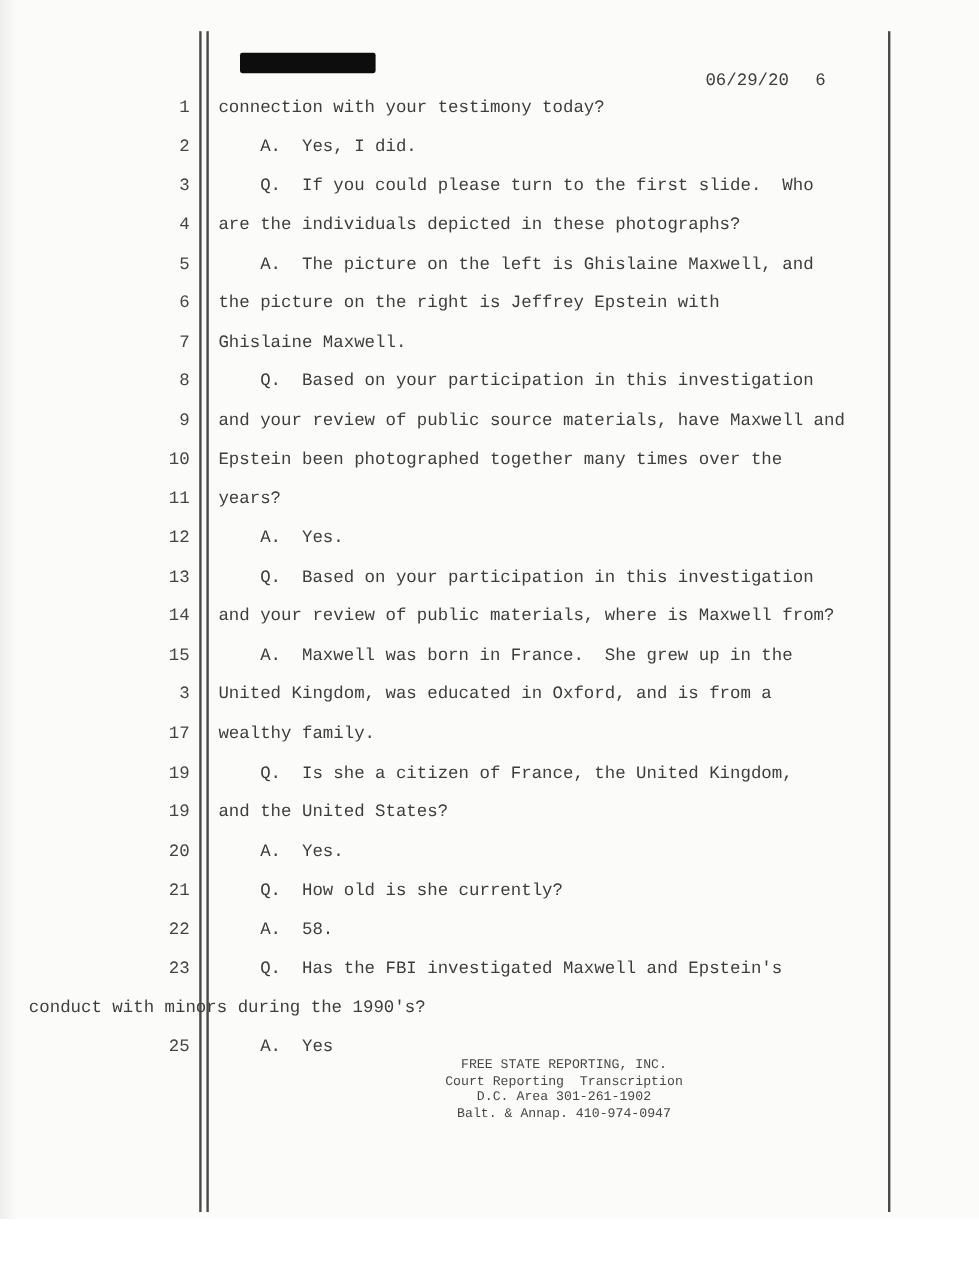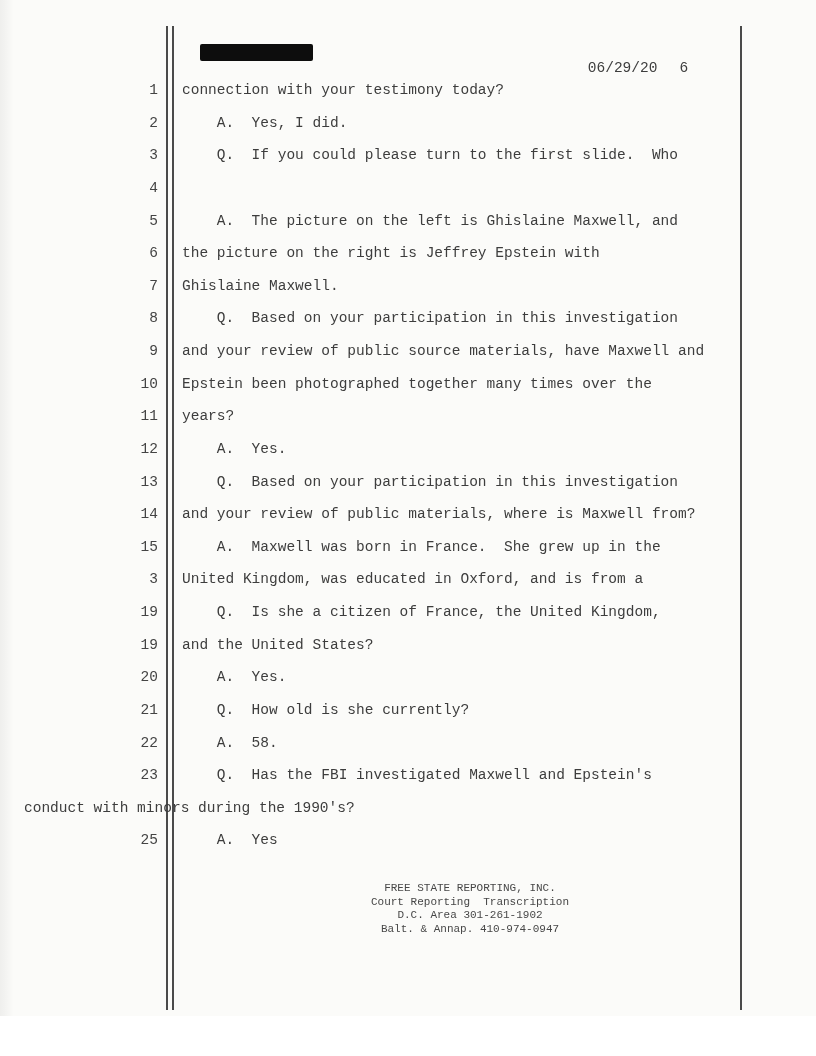--- a/index.html
+++ b/index.html
@@ -128,20 +128,21 @@
       <span class="line-text">    A.  Yes, I did.</span>
     </div>
 
     <div class="line-row">
       <span class="line-num">3</span>
       <span class="line-text">    Q.  If you could please turn to the first slide.  Who</span>
     </div>
 
     <div class="line-row">
       <span class="line-num">4</span>
+      <span class="line-text">are the individuals depicted in these photographs?</span>
     </div>
 
     <div class="line-row">
       <span class="line-num">5</span>
       <span class="line-text">    A.  The picture on the left is Ghislaine Maxwell, and</span>
     </div>
 
     <div class="line-row">
       <span class="line-num">6</span>
       <span class="line-text">the picture on the right is Jeffrey Epstein with</span>
@@ -190,20 +191,24 @@
     <div class="line-row">
       <span class="line-num">15</span>
       <span class="line-text">    A.  Maxwell was born in France.  She grew up in the</span>
     </div>
 
     <div class="line-row">
       <span class="line-num">3</span>
       <span class="line-text">United Kingdom, was educated in Oxford, and is from a</span>
     </div>
 
+    <div class="line-row">
+      <span class="line-num">17</span>
+      <span class="line-text">wealthy family.</span>
+    </div>
 
     <div class="line-row">
       <span class="line-num">19</span>
       <span class="line-text">    Q.  Is she a citizen of France, the United Kingdom,</span>
     </div>
 
     <div class="line-row">
       <span class="line-num">19</span>
       <span class="line-text">and the United States?</span>
     </div>

